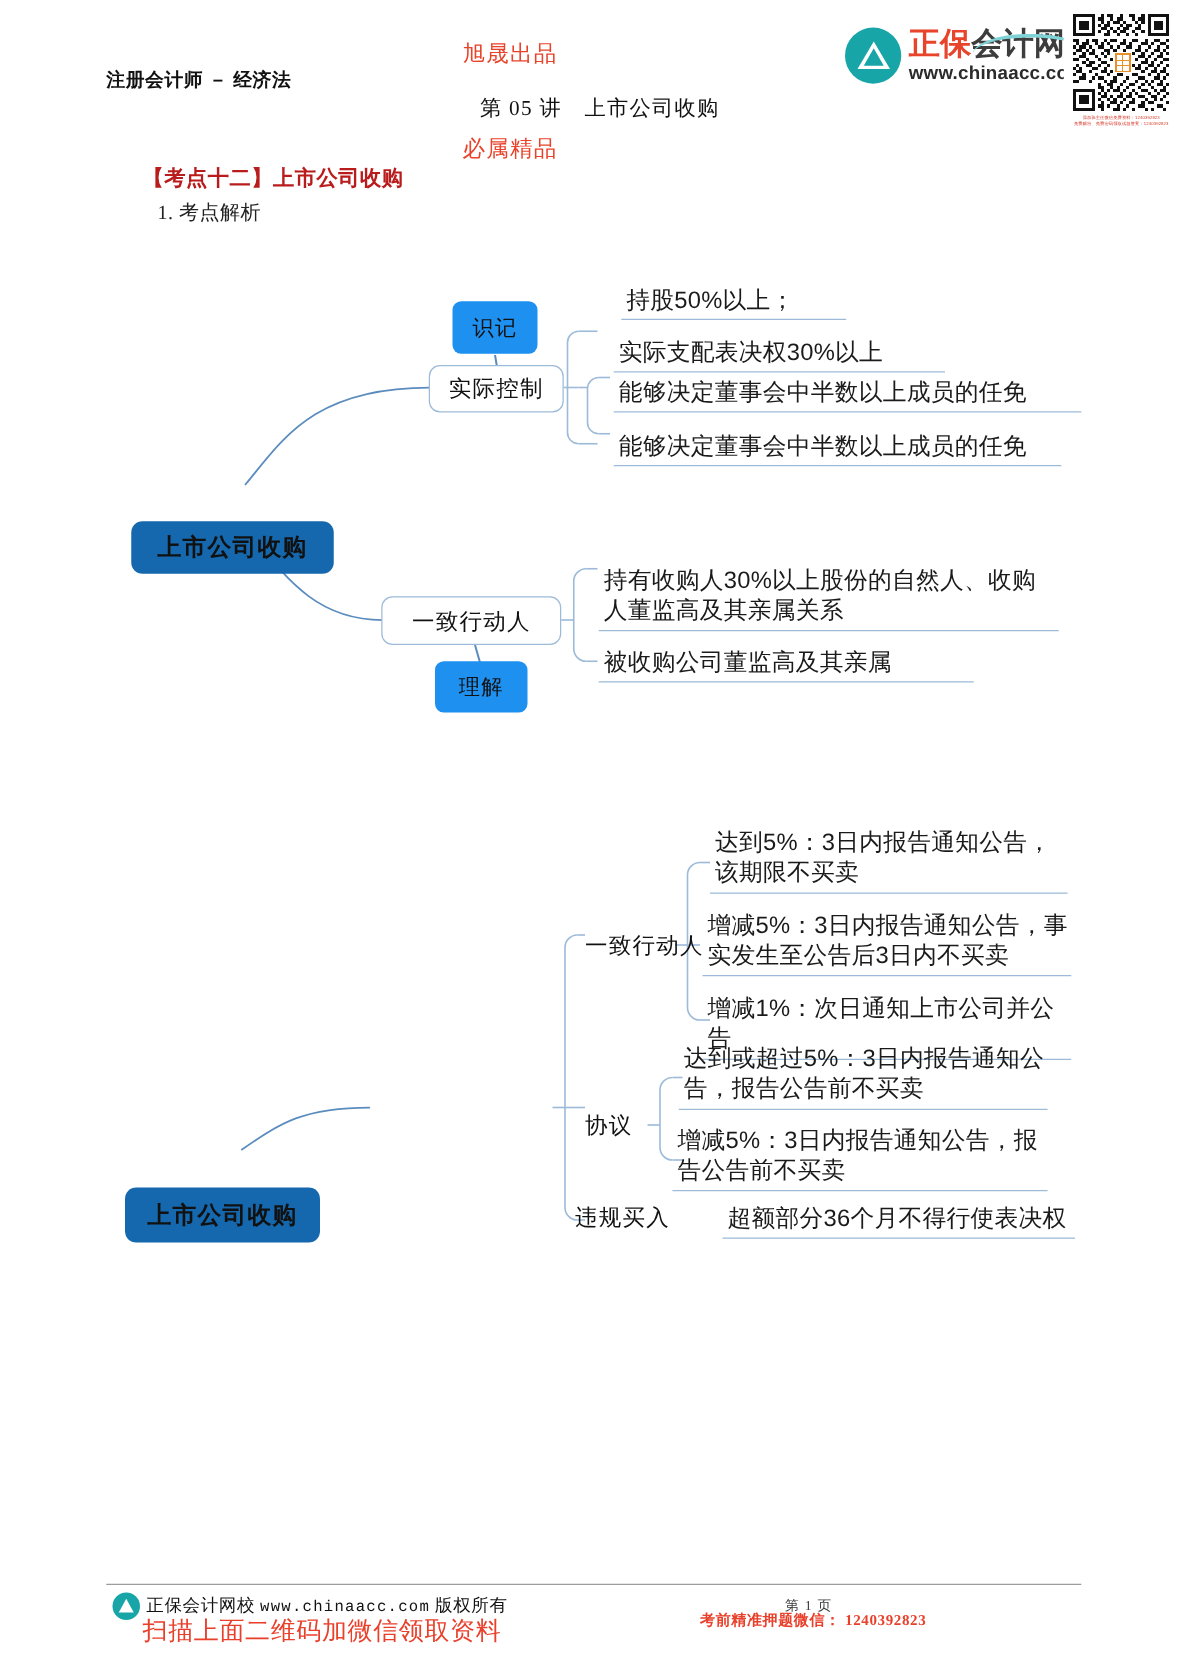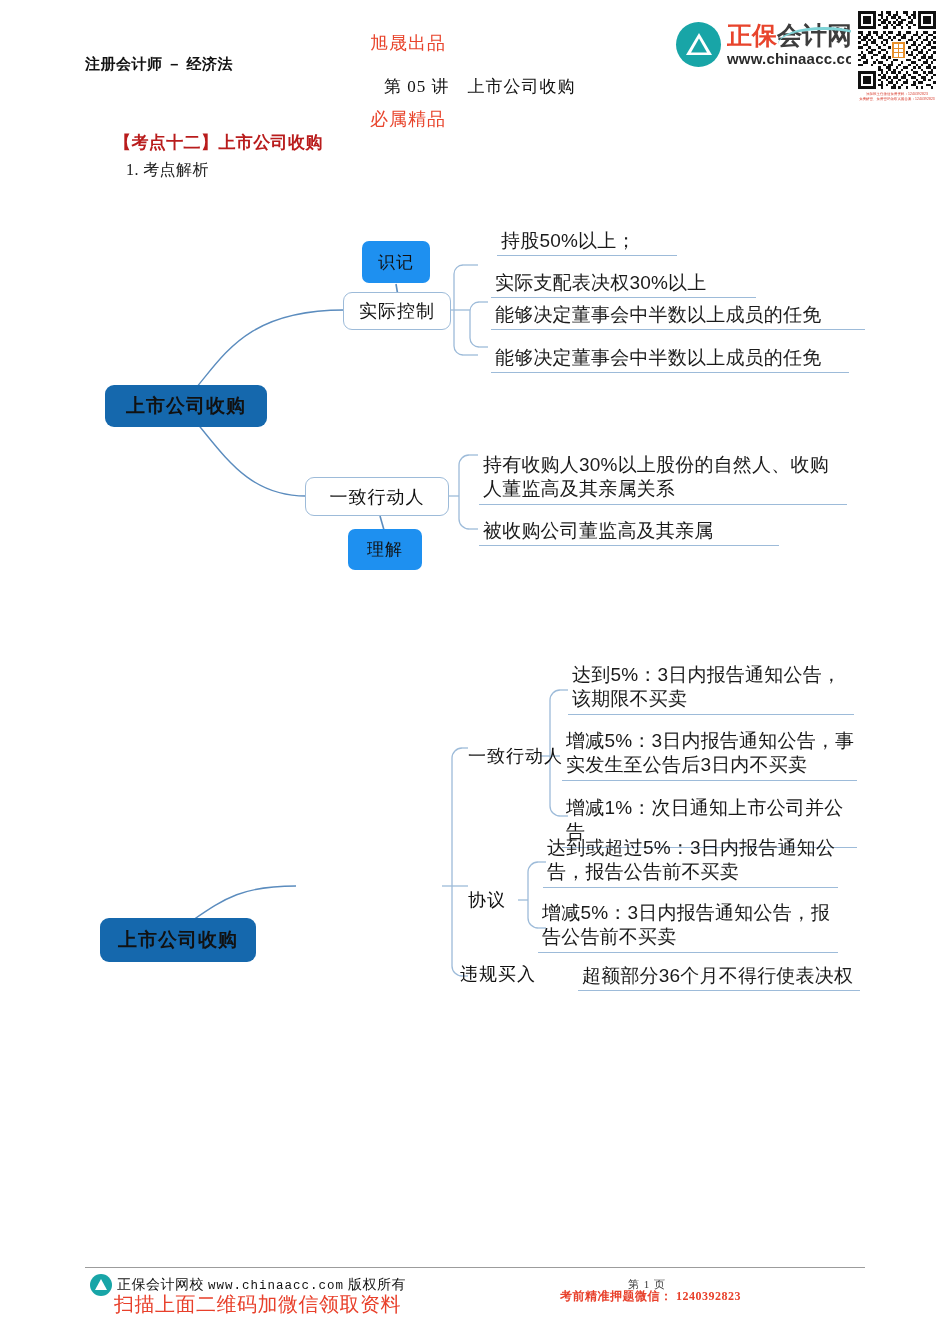--- a/index.html
+++ b/index.html
@@ -79,21 +79,21 @@
   .map{position:absolute;}
   .map svg{position:absolute;left:0;top:0;overflow:visible;}
 
   .node{
     position:absolute;box-sizing:border-box;
     display:flex;align-items:center;justify-content:center;
     white-space:nowrap;
   }
   .node-root{
     background:#1568ad;color:#111;border-radius:9px;
-    font-size:19px;font-weight:bold;letter-spacing:1px;
+    font-size:19px;font-weight:bold;letter-spacing:1px;margin-top:32px;
   }
   .node-main{
     background:#fff;border:1px solid #9dbbd9;border-radius:9px;
     font-size:18px;color:#111;letter-spacing:1px;
   }
   .node-tag{
     background:#1e90f0;color:#111;border-radius:7px;
     font-size:17px;font-weight:normal;letter-spacing:1px;
   }
   .leaf{

